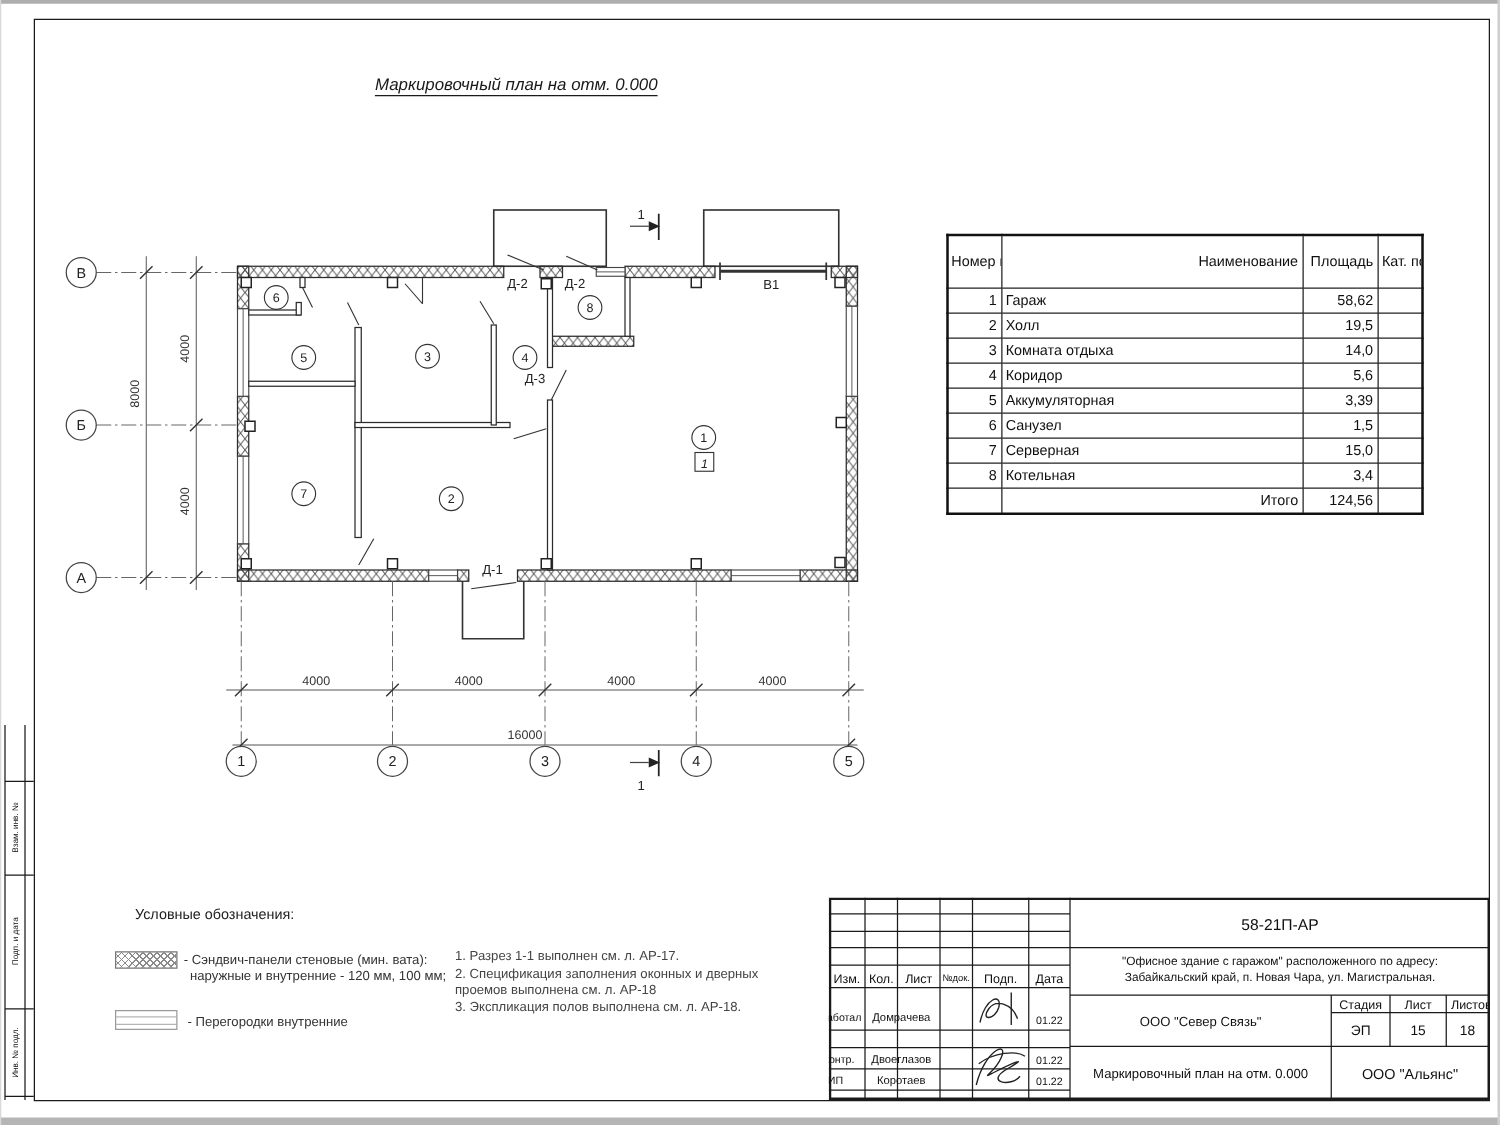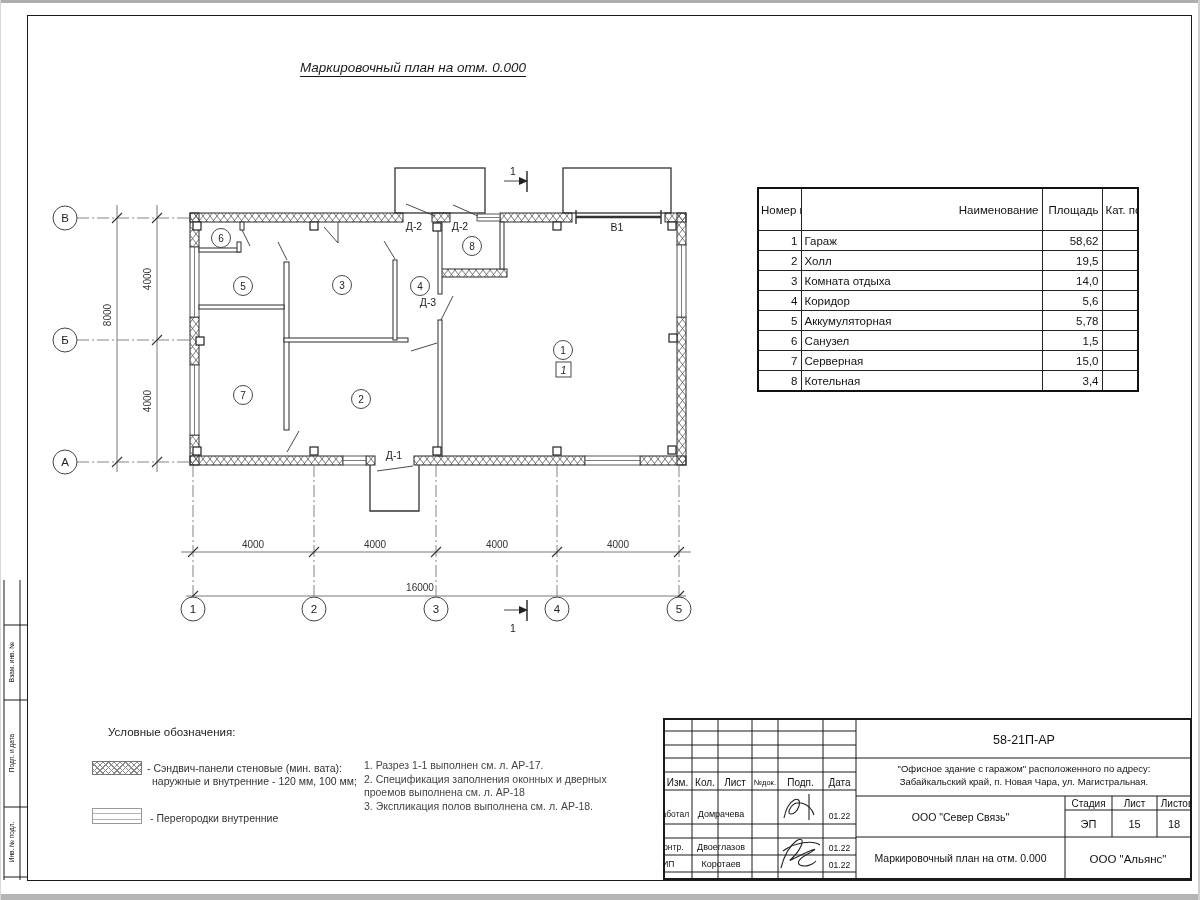--- a/index.html
+++ b/index.html
@@ -296,39 +296,45 @@
         </tr>
         <tr>
           <td class="c">4</td>
           <td class="l">Коридор</td>
           <td class="c">5,6</td>
           <td class="c"></td>
         </tr>
         <tr>
           <td class="c">5</td>
           <td class="l">Аккумуляторная</td>
-          <td class="c">5,78</td>
+          <td class="c">3,39</td>
           <td class="c"></td>
         </tr>
         <tr>
           <td class="c">6</td>
           <td class="l">Санузел</td>
           <td class="c">1,5</td>
           <td class="c"></td>
         </tr>
         <tr>
           <td class="c">7</td>
           <td class="l">Серверная</td>
           <td class="c">15,0</td>
           <td class="c"></td>
         </tr>
         <tr>
           <td class="c">8</td>
           <td class="l">Котельная</td>
           <td class="c">3,4</td>
+          <td class="c"></td>
+        </tr>
+        <tr>
+          <td class="c"></td>
+          <td class="r">Итого</td>
+          <td class="c">124,56</td>
           <td class="c"></td>
         </tr>
       </tbody>
   </table>
 
   <div class="legend-head">Условные обозначения:</div>
   <div class="swatch1"></div>
   <div id="leg1a" class="leg-txt">- Сэндвич-панели стеновые (мин. вата):</div>
   <div id="leg1b" class="leg-txt">наружные и внутренние - 120 мм, 100 мм;</div>
   <div class="swatch2"></div>

